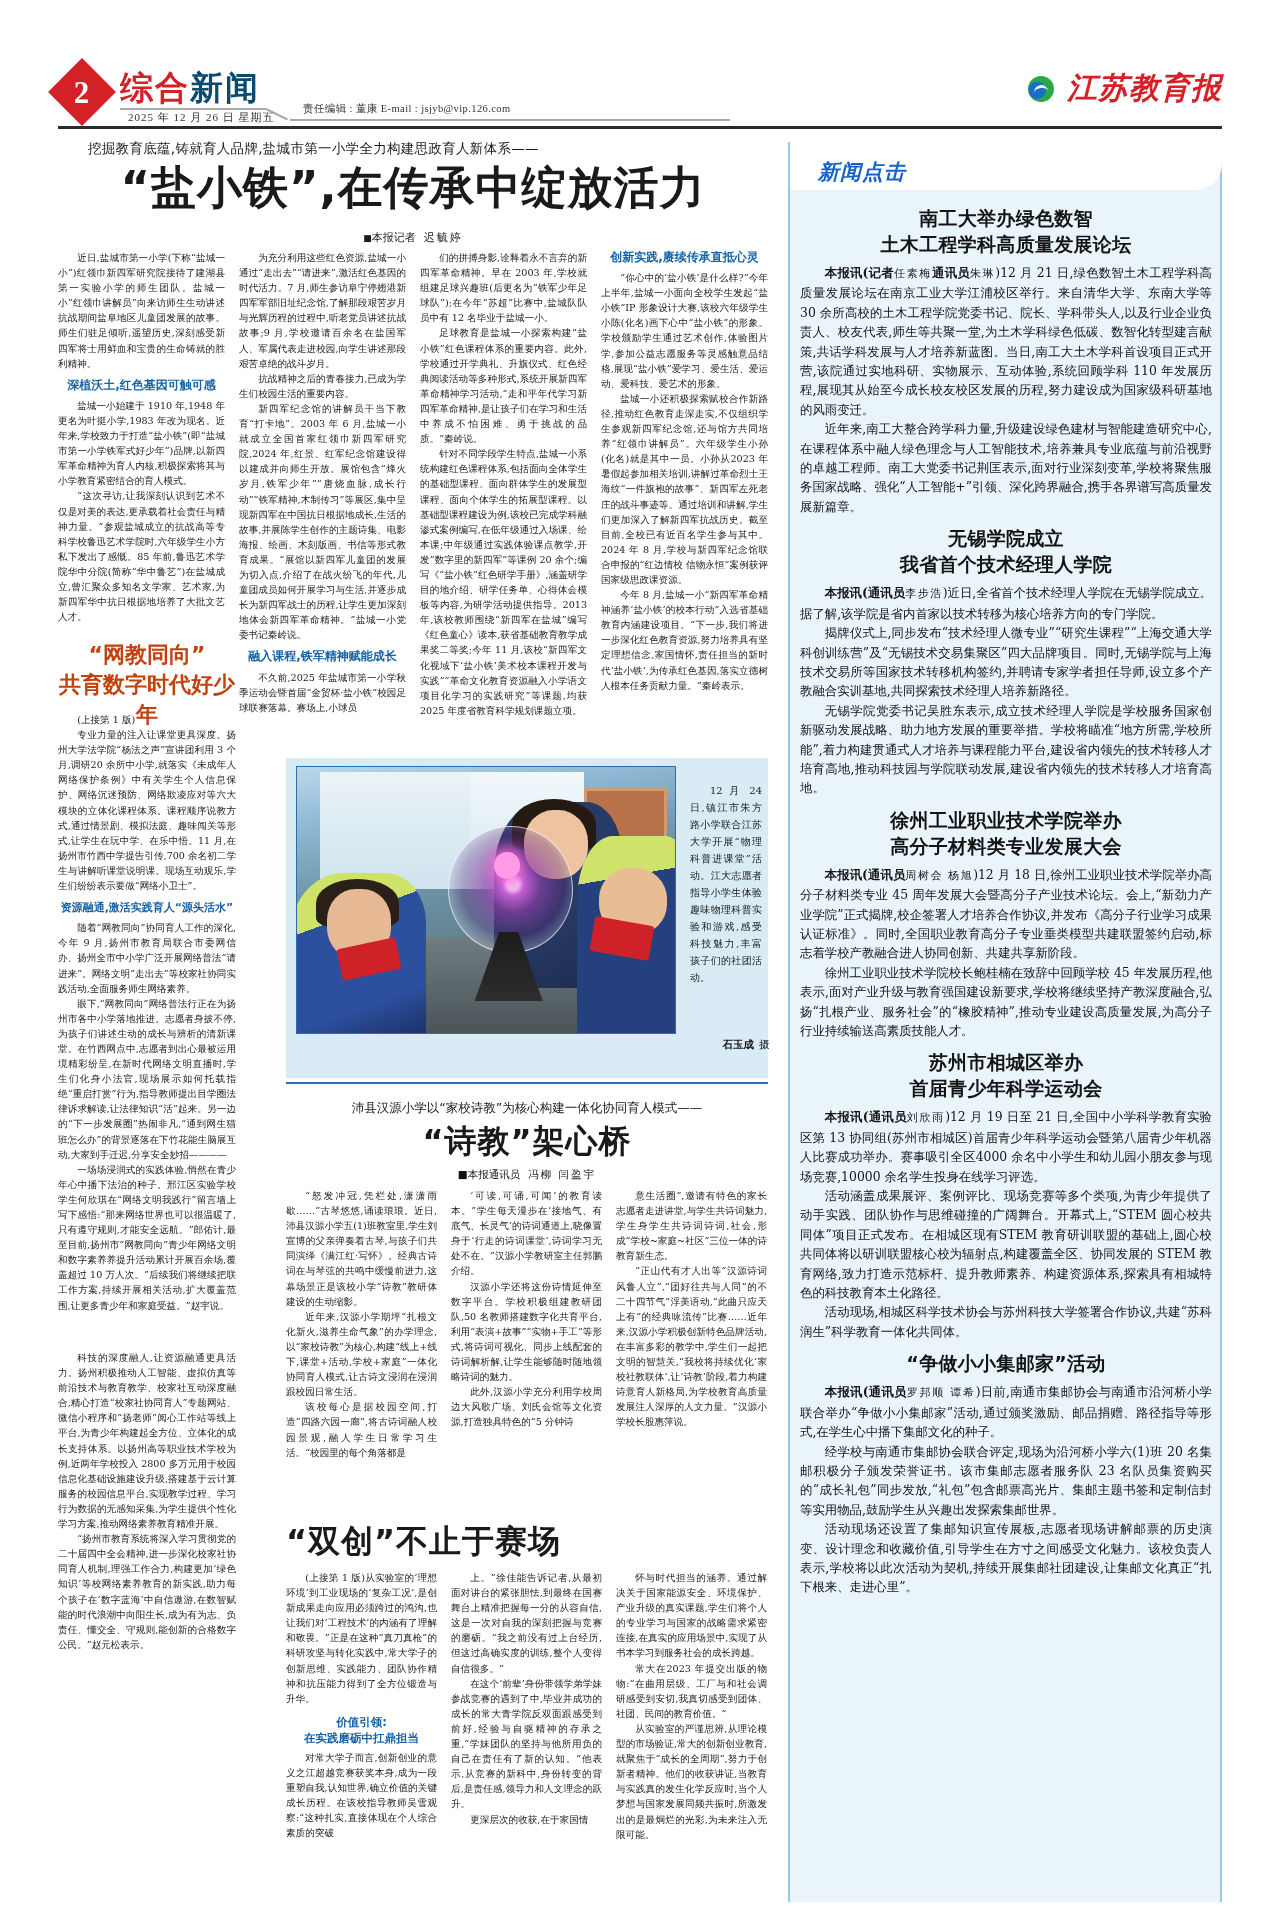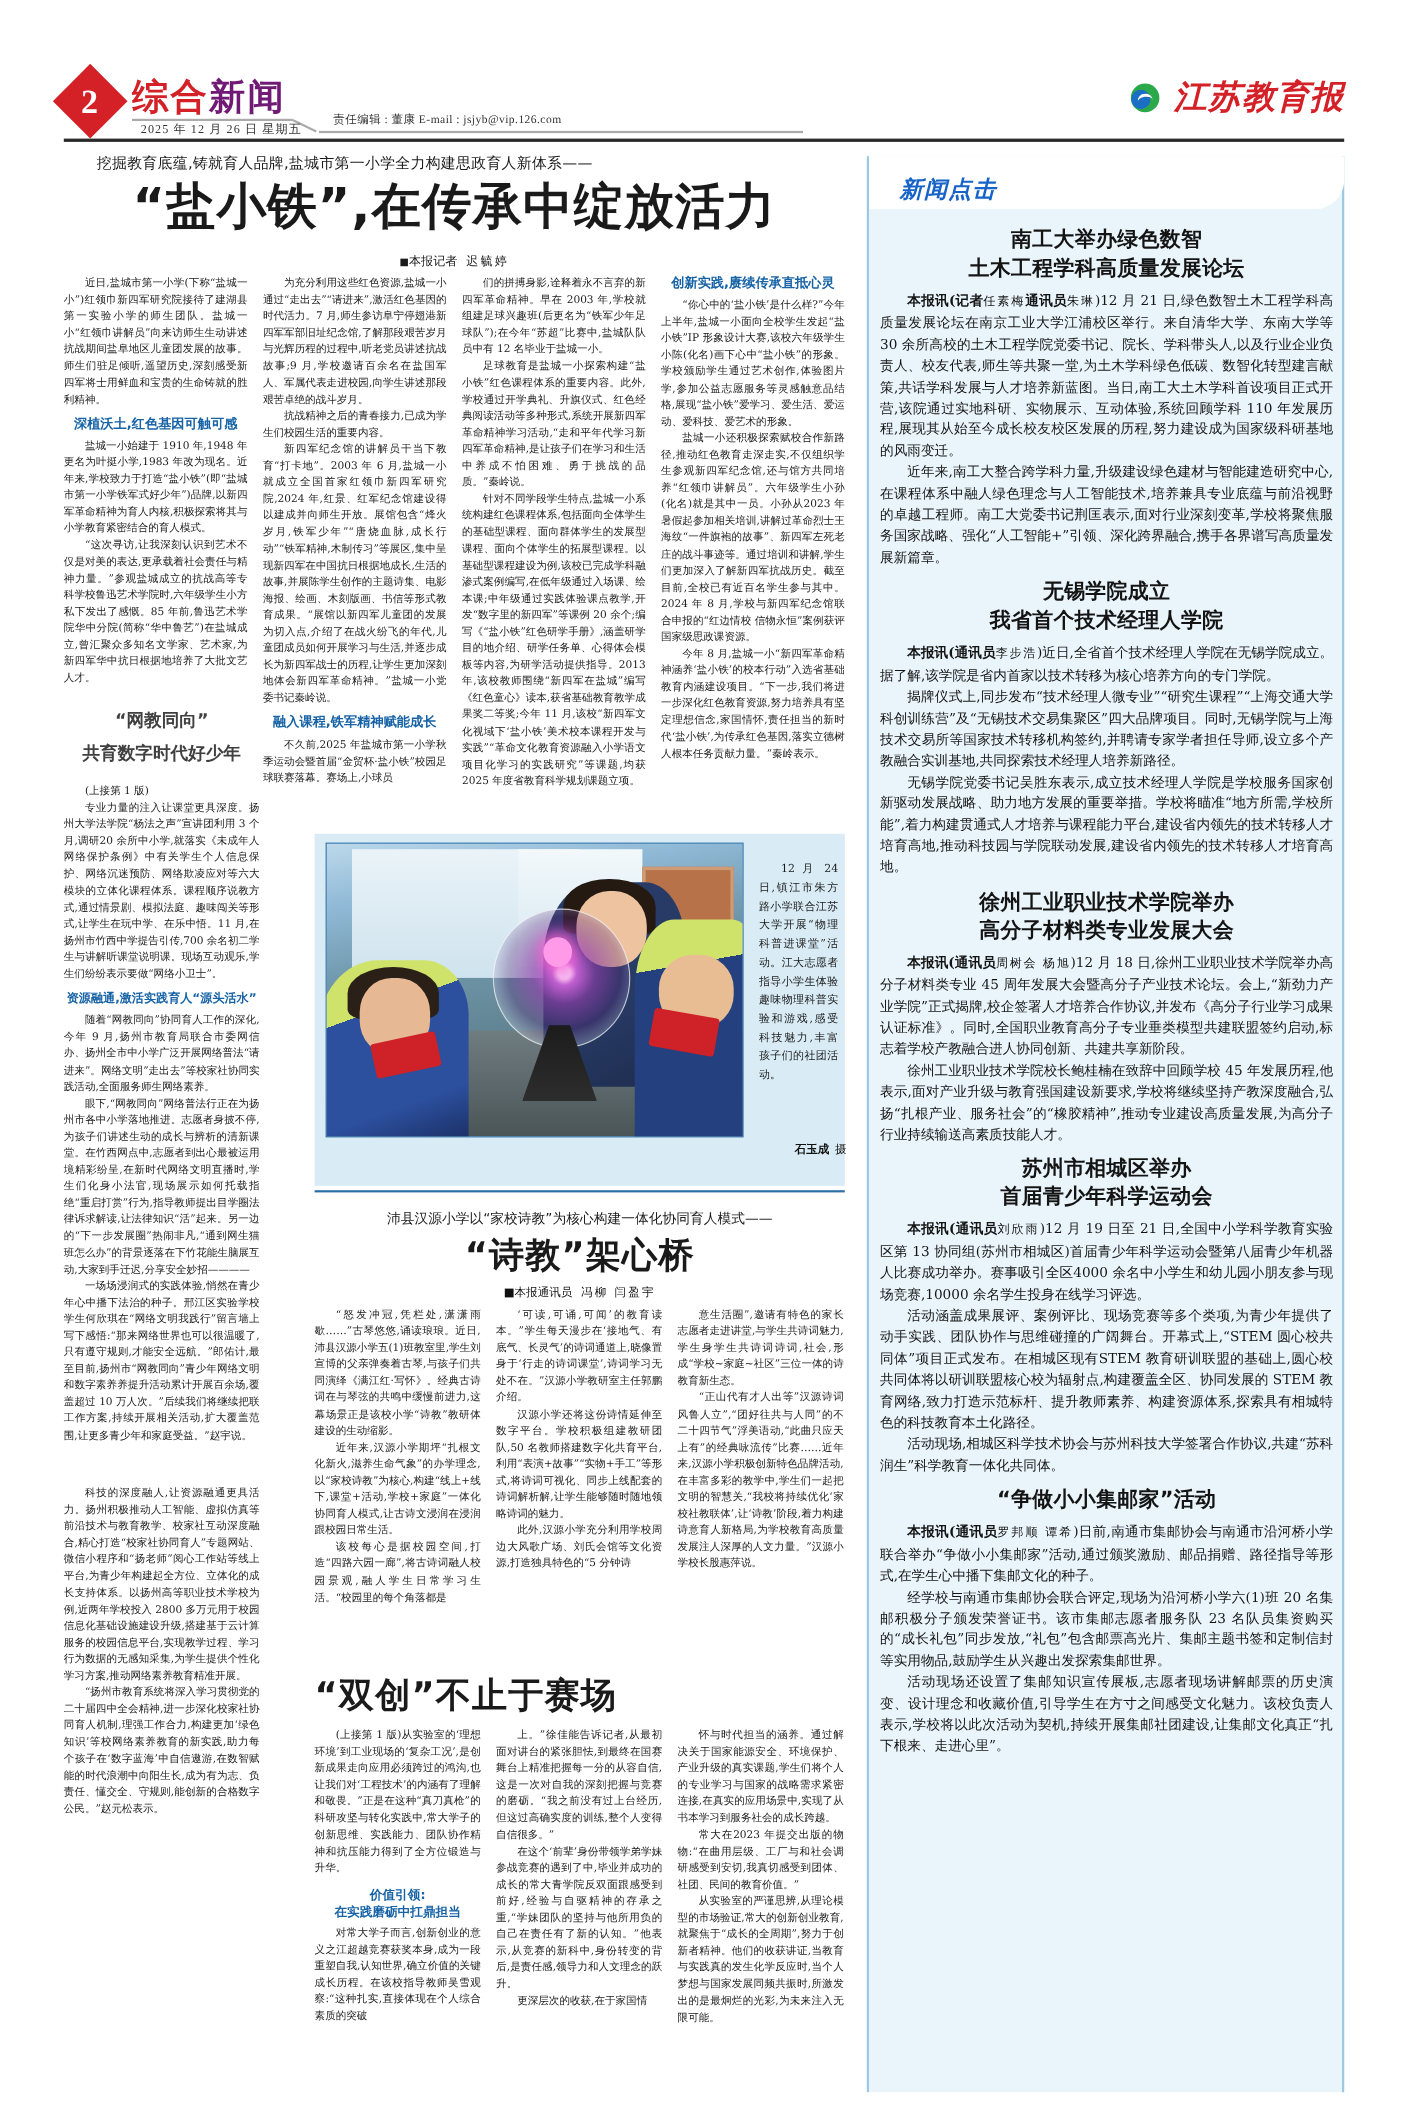--- a/index.html
+++ b/index.html
@@ -23,21 +23,21 @@
   }
   .ph-badge span {
     transform:rotate(-45deg); color:#fff; font-size:31px; font-weight:bold;
     font-family:"Liberation Serif",serif; line-height:1;
   }
   .ph-title {
     position:absolute; left:62px; top:4px;
     font-size:33px; color:#d42027; letter-spacing:2px;
     font-family:"DejaVu Serif",serif; font-weight:bold; white-space:nowrap;
   }
-  .ph-title .lite { color:#701a75; }
+  .ph-title .lite { color:#0c4a6e; }
   .ph-rule1 { position:absolute; left:62px; top:46px; width:146px; height:2px; background:#aaa; }
   .ph-rule2 { position:absolute; left:208px; top:46px; width:24px; height:2px; background:#aaa; transform:rotate(26deg); transform-origin:left center;}
   .ph-rule3 { position:absolute; left:232px; top:57px; width:440px; height:2px; background:#aaa; }
   .ph-date {
     position:absolute; left:70px; top:48px;
     font-size:11px; color:#333; letter-spacing:1px; white-space:nowrap;
   }
   .ph-editor {
     position:absolute; left:245px; top:40px;
     font-size:10.5px; color:#333; letter-spacing:.4px; white-space:nowrap;
@@ -93,22 +93,22 @@
 
   .lead-cols {
     position:absolute; left:58px; top:250px; width:710px; height:330px;
     display:flex; gap:14px;
   }
   .lead-cols .col { width:167px; }
 
   
   .midleft-title {
     position:absolute; left:58px; top:640px; width:178px;
-    text-align:center; font-size:16px; font-weight:bold; line-height:30px;
-    font-family:"DejaVu Sans","Liberation Sans",sans-serif; color:#404040;
+    text-align:center; font-size:22px; font-weight:bold; line-height:30px;
+    font-family:"DejaVu Sans","Liberation Sans",sans-serif; color:#c2410c;
     letter-spacing:0px;
   }
   .midleft-cont {
     position:absolute; left:58px; top:712px; width:178px; height:630px;
   }
   .cont-from { font-size:9.6px; text-indent:0; }
 
   
   .photo-wrap {
     position:absolute; left:286px; top:758px; width:482px; height:320px;

